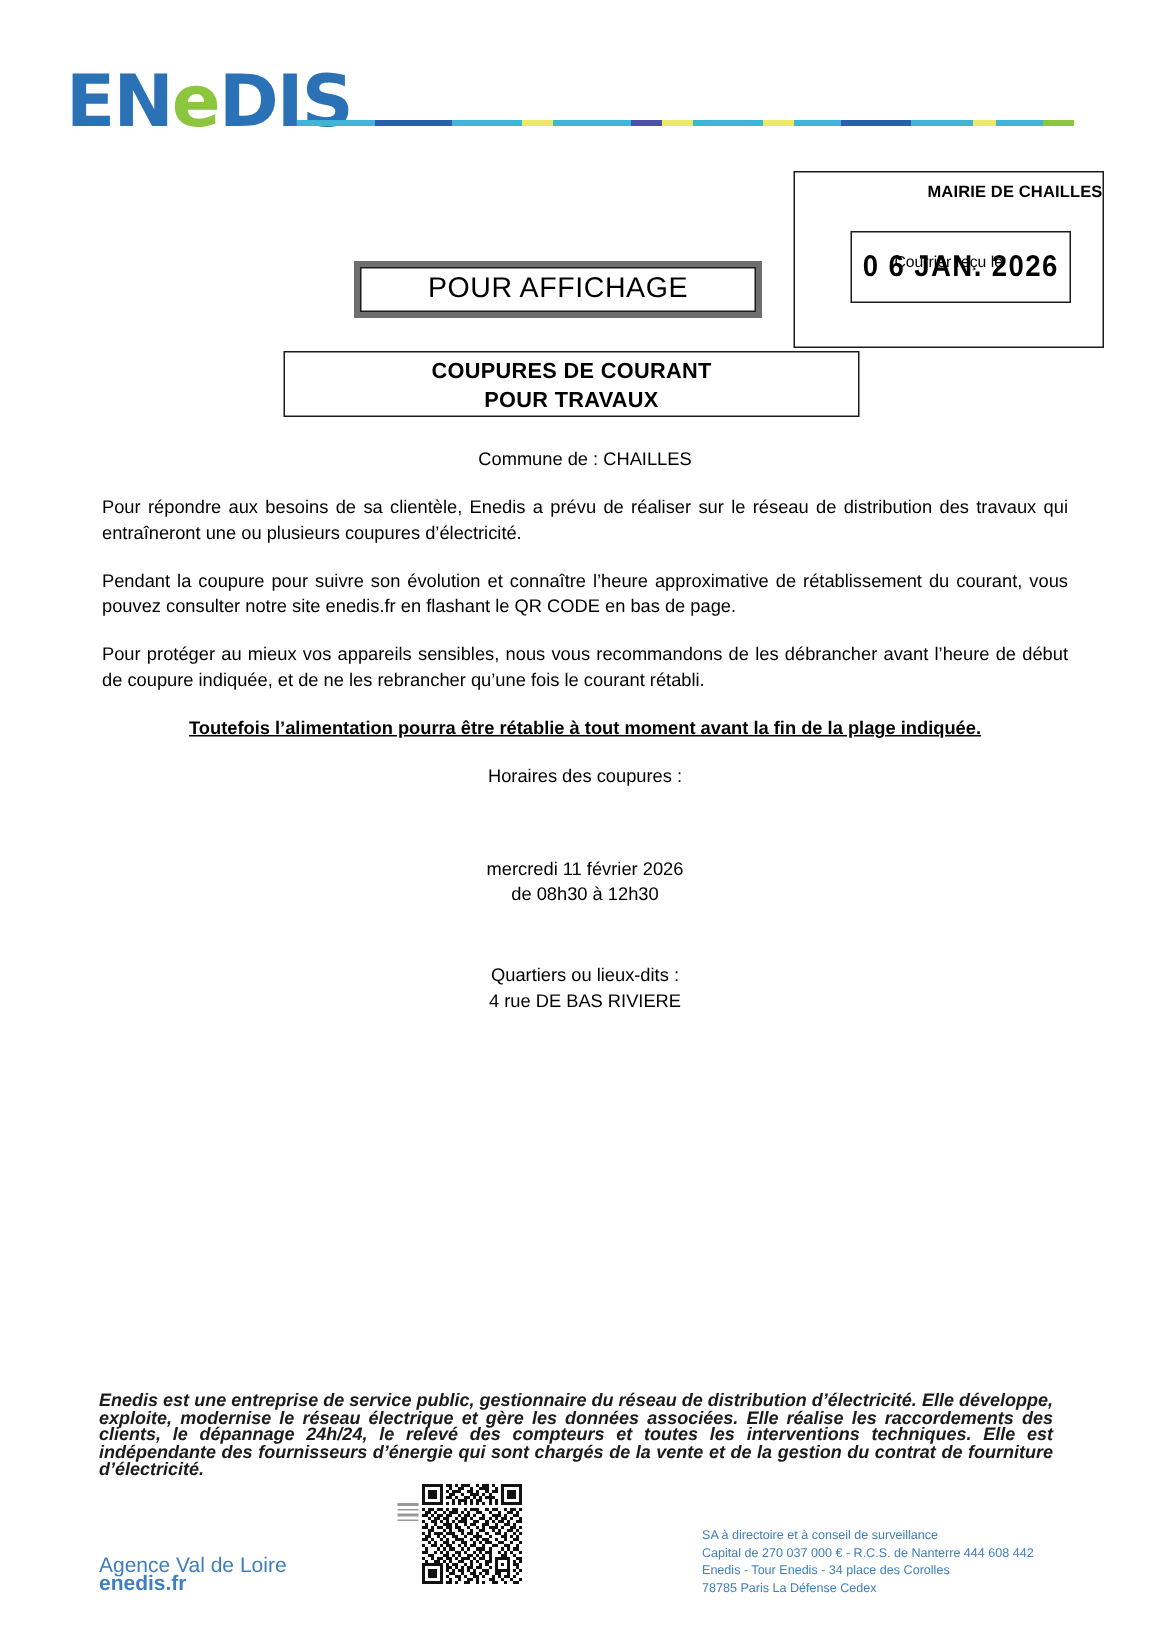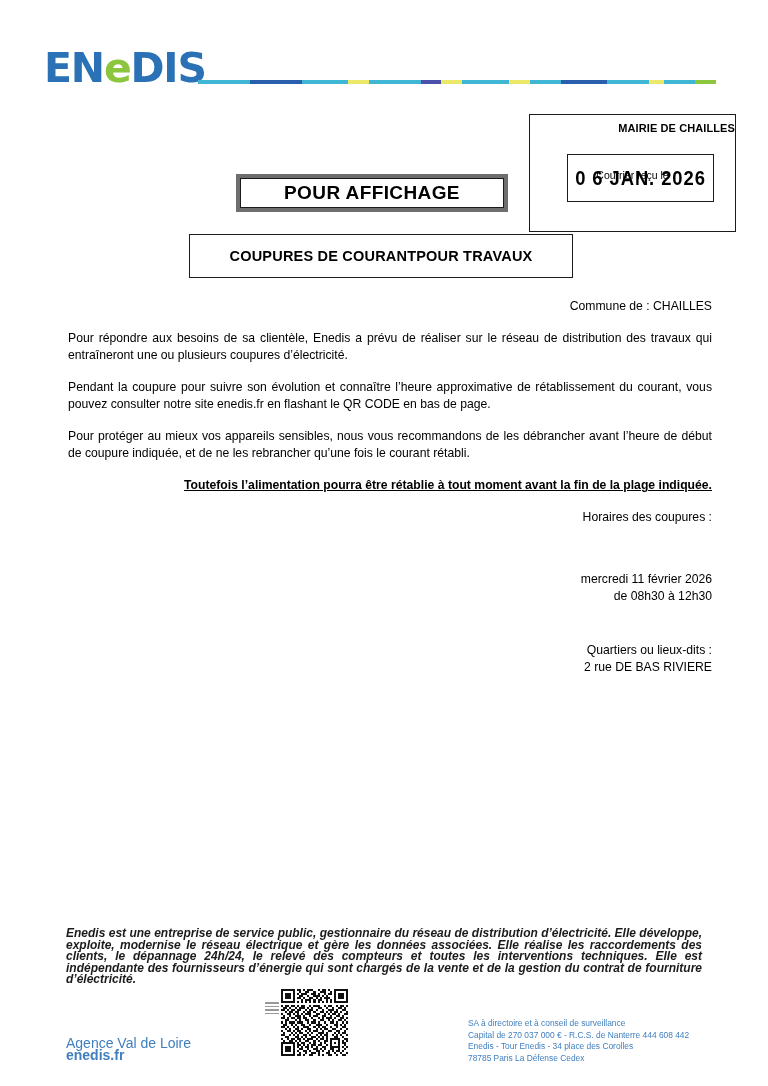--- a/index.html
+++ b/index.html
@@ -25,21 +25,21 @@
     position: absolute;
     left: 0;
     top: 0;
     width: 768px;
     height: 100px;
   }
   .logo {
     position: absolute;
     left: 44px;
     top: 48px;
-    font-size: 41px;
+    font-size: 48px;
     line-height: 41px;
     font-weight: bold;
     letter-spacing: -1.2px;
     font-family: "DejaVu Sans", sans-serif;
     white-space: nowrap;
   }
   .logo .blue  { color: #2a72b5; }
   .logo .green { color: #8cc63e; }
 
   .logo-rule {
@@ -133,38 +133,38 @@
     position: absolute;
     left: 0; top: 0; right: 0; bottom: 0;
     border: 1.5px solid #1b1b1b;
     box-sizing: border-box;
     display: flex;
     align-items: center;
     justify-content: center;
   }
   .affichage-text {
     font-size: 19px;
-    font-weight: bold;
+    font-weight: normal;
     letter-spacing: 0.4px;
   }
 
   
   .coupures-box {
     position: absolute;
     left: 189px;
     top: 234px;
     width: 384px;
     height: 44px;
     border: 1.2px solid #1b1b1b;
     box-sizing: border-box;
     background: #ffffff;
     display: flex;
-    flex-direction: row;
+    flex-direction: column;
     align-items: center;
-    justify-content: center;
+    justify-content: flex-end;
   }
   .coupures-line {
     font-size: 14.5px;
     font-weight: bold;
     letter-spacing: 0.2px;
     line-height: 19px;
   }
 
   
   .body {
@@ -172,21 +172,21 @@
     left: 68px;
     top: 298px;
     width: 644px;
     font-size: 12.2px;
     line-height: 17px;
   }
   .body p {
     margin: 0 0 15px 0;
     text-align: justify;
   }
-  .body p.nojust { text-align: right; }
+  .body p.nojust { text-align: center; }
   .body p.tight  { margin-bottom: 0; }
   .underline-bold {
     font-weight: bold;
     text-decoration: underline;
   }
   .spacer-lg { height: 30px; }
   .spacer-md { height: 22px; }
   .nowrap-block { line-height: 17px; }
 
   
@@ -279,21 +279,21 @@
     <p>Pour protéger au mieux vos appareils sensibles, nous vous recommandons de les débrancher avant l’heure de début de coupure indiquée, et de ne les rebrancher qu’une fois le courant rétabli.</p>
     <p class="nojust">
       <span class="underline-bold">Toutefois l’alimentation pourra être rétablie à tout moment avant la fin de la plage indiquée.</span>
     </p>
     <p class="nojust">Horaires des coupures :</p>
     <div class="spacer-lg"></div>
     <p class="nojust tight nowrap-block">mercredi 11 février 2026</p>
     <p class="nojust nowrap-block">de 08h30 à 12h30</p>
     <div class="spacer-md"></div>
     <p class="nojust tight">Quartiers ou lieux-dits :</p>
-    <p class="nojust">2 rue DE BAS RIVIERE</p>
+    <p class="nojust">4 rue DE BAS RIVIERE</p>
   </div>
 
   <div class="footer-legal">Enedis est une entreprise de service public, gestionnaire du réseau de distribution d’électricité. Elle développe, exploite, modernise le réseau électrique et gère les données associées. Elle réalise les raccordements des clients, le dépannage 24h/24, le relevé des compteurs et toutes les interventions techniques. Elle est indépendante des fournisseurs d’énergie qui sont chargés de la vente et de la gestion du contrat de fourniture d’électricité.</div>
 
   <div class="qr-side">
     <div></div>
       <div></div>
       <div></div>
       <div></div>
   </div>

